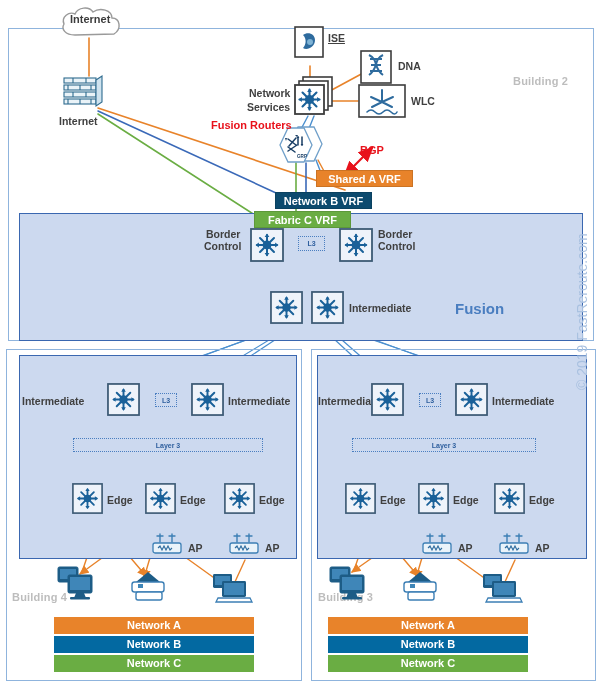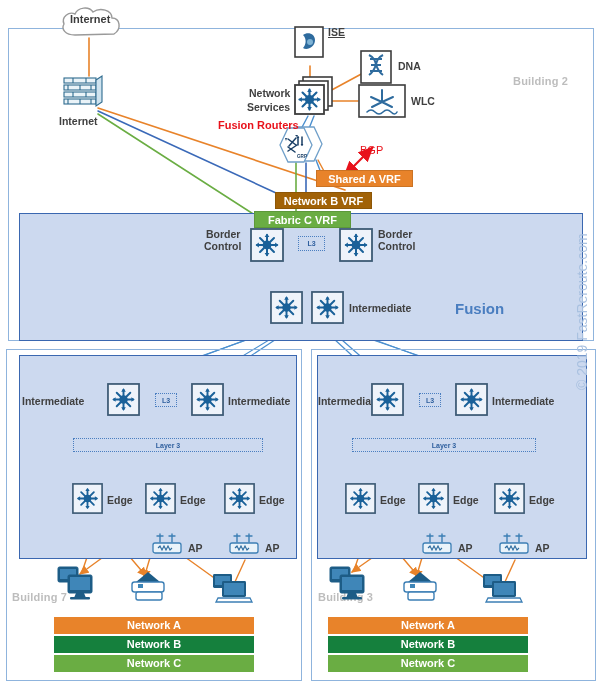--- a/index.html
+++ b/index.html
@@ -12,30 +12,30 @@
   .bld{border:1.5px solid #8fb4dd;background:transparent;}
   .fabricbox{border:1.5px solid #3a67b0;background:#ccd9ef;}
   .fabriclbl{position:absolute;color:#4a7ec0;font-weight:bold;font-size:15px;}
   .bldlbl{position:absolute;color:#bdbdbd;font-weight:bold;font-size:11px;letter-spacing:.2px;}
 
   .nodelbl{position:absolute;color:#404040;font-weight:bold;font-size:10.5px;white-space:nowrap;line-height:12px;}
 
   .vrf{position:absolute;box-sizing:border-box;color:#fff;font-weight:bold;font-size:11px;
        text-align:center;line-height:17px;height:17px;border:1px solid rgba(0,0,0,.12);}
   .vrf.a{background:#e8832a;}
-  .vrf.b{background:#a16207;}
+  .vrf.b{background:#0c4a6e;}
   .vrf.c{background:#6aad43;}
 
   .netbar{position:absolute;box-sizing:border-box;color:#fff;font-weight:bold;font-size:11px;
           text-align:center;line-height:17px;height:17px;}
   .netbar.a{background:#e8832a;}
-  .netbar.b{background:#15803d;}
+  .netbar.b{background:#0369a1;}
   .netbar.c{background:#6aad43;}
 
-  .bgp{position:absolute;color:#e8121b;font-weight:normal;font-size:11px;}
+  .bgp{position:absolute;color:#e8121b;font-weight:bold;font-size:11px;}
   .fusionlbl{position:absolute;color:#e8121b;font-weight:bold;font-size:11px;white-space:nowrap;}
 
   .iconwrap{position:absolute;}
   .l3tag{position:absolute;box-sizing:border-box;border:1.2px dotted #4a7ec0;background:transparent;
          color:#2e5f9e;font-size:7px;font-weight:bold;text-align:center;}
   .l3band{position:absolute;box-sizing:border-box;border:1.2px dotted #4a7ec0;background:transparent;}
   .l3band span{position:absolute;left:50%;top:50%;transform:translate(-50%,-50%);
          font-size:7px;font-weight:bold;color:#2e5f9e;background:#ccd9ef;padding:0 3px;white-space:nowrap;}
 
   .wm{position:absolute;color:#a9c1e0;font-size:14px;font-weight:400;
@@ -144,21 +144,21 @@
   <div class="box bld" style="left:6px;top:349px;width:296px;height:332px;"></div>
   <div class="box bld" style="left:311px;top:349px;width:285px;height:332px;"></div>
 
   <div class="box fabricbox" style="left:19px;top:213px;width:564px;height:128px;"></div>
   <div class="box fabricbox" style="left:19px;top:355px;width:278px;height:204px;"></div>
   <div class="box fabricbox" style="left:317px;top:355px;width:270px;height:204px;"></div>
 
   <div class="fabriclbl" style="left:455px;top:300px;">Fusion</div>
 
   <div class="bldlbl" style="left:513px;top:75px;">Building 2</div>
-  <div class="bldlbl" style="left:12px;top:591px;">Building 7</div>
+  <div class="bldlbl" style="left:12px;top:591px;">Building 4</div>
   <div class="bldlbl" style="left:318px;top:591px;">Building 3</div>
 
   <div class="wm" style="left:574px;top:390px;">© 2019 FastReroute.com</div>
 
   <div class="iconwrap" style="left:58px;top:5px;">
     <svg width="66" height="34" viewBox="0 0 66 34">
       <path d="M17,30 C7,30 3,24 6,19 C3,12 11,6 17,9 C20,2 31,1 35,7 C42,2 54,5 54,13 C62,13 64,24 56,29 Z" fill="#ffffff" stroke="#9a9a9a" stroke-width="1.4"></path>
     </svg>
   </div>
   <div class="cloudlbl" style="left:70px;top:13px;">Internet</div>
@@ -178,21 +178,21 @@
   </div>
   <div class="nodelbl" style="left:59px;top:115px;">Internet</div>
 
   <div class="iconwrap" style="left:294px;top:26px;">
     <svg width="30" height="32" viewBox="0 0 30 32">
       <rect x="1" y="1" width="28" height="30" fill="#ffffff" stroke="#3c3c3c" stroke-width="1.6"></rect>
       <path d="M9,9 C14,5 21,8 21,14 C21,21 13,25 9,22 C12,19 13,13 9,9 Z" fill="#2e6b9e"></path>
       <circle cx="16" cy="16" r="3" fill="#7fb3d5"></circle>
     </svg>
   </div>
-  <div class="nodelbl" style="left:328px;top:26px;text-decoration:underline;">ISE</div>
+  <div class="nodelbl" style="left:328px;top:32px;text-decoration:underline;">ISE</div>
 
   <div class="iconwrap" style="left:360px;top:50px;">
     <svg width="32" height="34" viewBox="0 0 32 34">
       <rect x="1" y="1" width="30" height="32" fill="#ffffff" stroke="#3c3c3c" stroke-width="1.6"></rect>
       <g stroke="#2e6b9e" stroke-width="2" fill="none">
         <path d="M9,5 C19,10 13,18 23,25"></path>
         <path d="M23,5 C13,10 19,18 9,25"></path>
         <path d="M10,9 L22,9 M11,15 L21,15 M10,21 L22,21"></path>
       </g>
     </svg>
@@ -246,21 +246,21 @@
       </g>
       <g fill="#1a3f66">
         <path d="M11,13 l-2,0 l1,3 z"></path>
           <path d="M21,12 l1,-2 l-3,0 z"></path>
         <path d="M22,11 l-1.4,2 h2.8 z"></path>
           <path d="M26,21 l-1.4,-2 h2.8 z"></path>
       </g>
       <text x="21" y="33" font-family="Liberation Sans, sans-serif" font-size="4.6" fill="#1a3f66" font-weight="bold">GRP</text>
     </svg>
   </div>
-  <div class="fusionlbl" style="left:218px;top:119px;">Fusion Routers</div>
+  <div class="fusionlbl" style="left:211px;top:119px;">Fusion Routers</div>
 
   <div class="bgp" style="left:360px;top:144px;">BGP</div>
 
   <div class="vrf a" style="left:316px;top:170px;width:97px;">Shared A VRF</div>
   <div class="vrf b" style="left:275px;top:192px;width:97px;">Network B VRF</div>
   <div class="vrf c" style="left:254px;top:211px;width:97px;">Fabric C VRF</div>
 
   <div class="iconwrap" style="left:250px;top:228px;">
     <svg width="34" height="34" viewBox="0 0 34 34">
       <rect x="1" y="1" width="32" height="32" fill="#eef3fa" stroke="#3c5a74" stroke-width="1.8"></rect>

